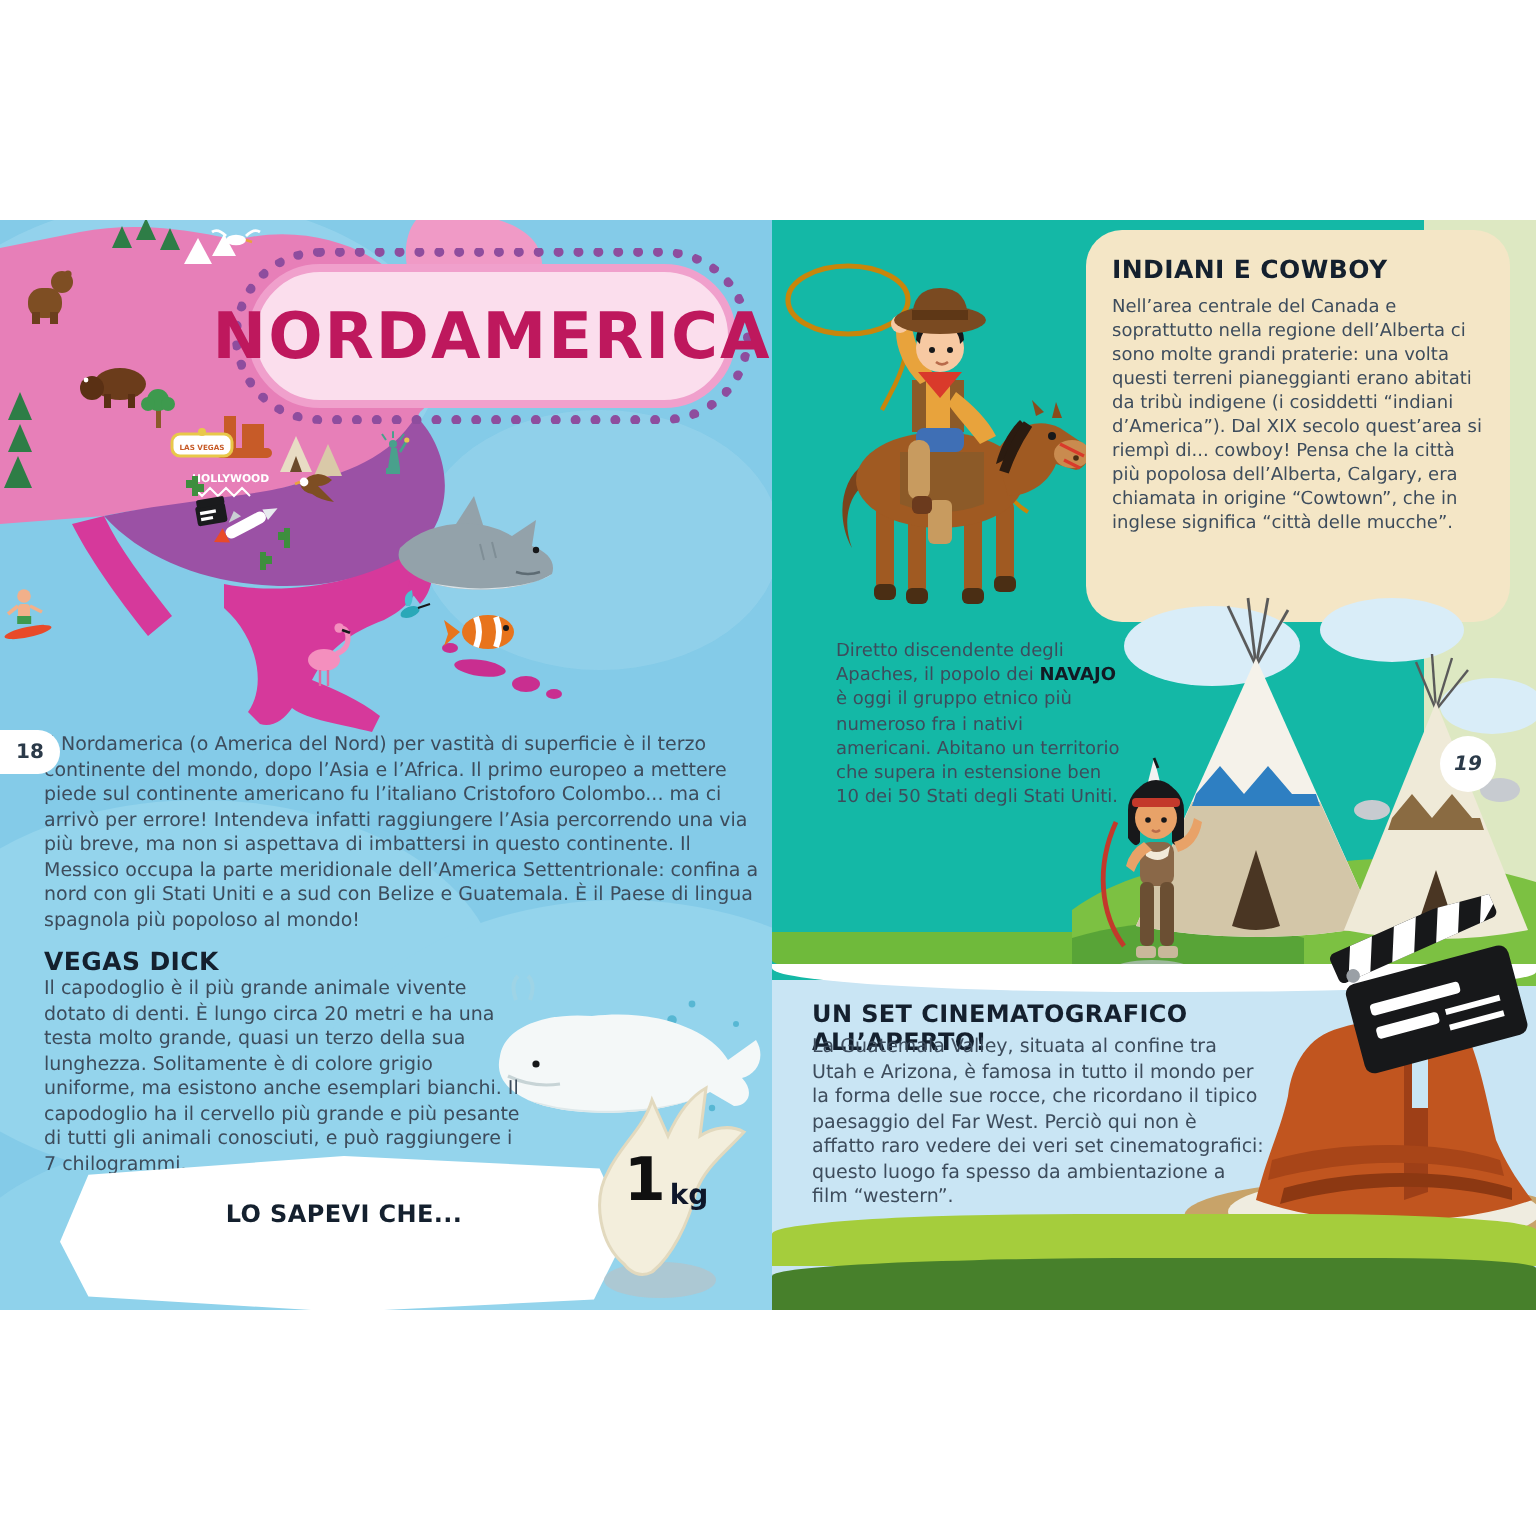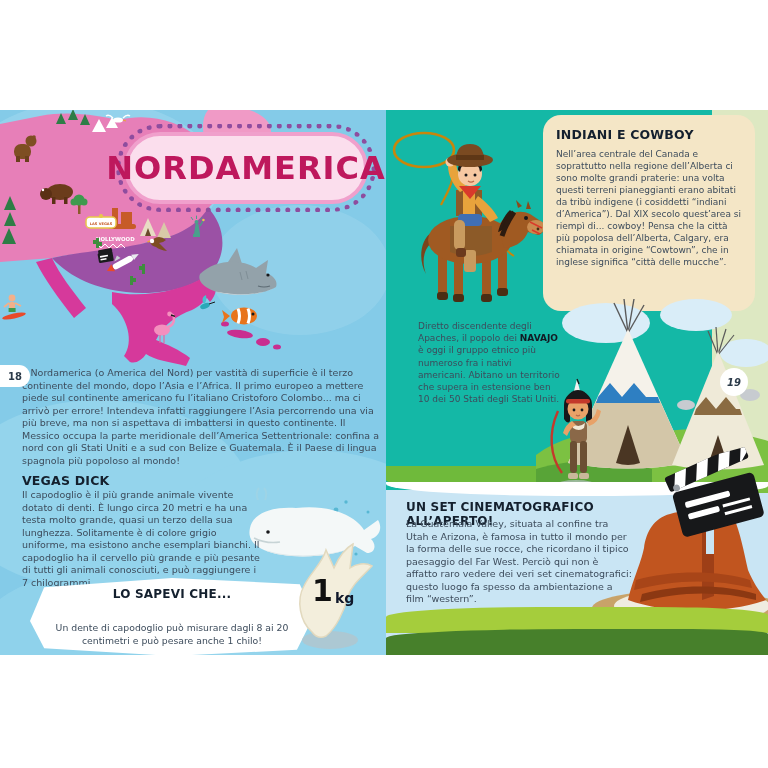--- a/index.html
+++ b/index.html
@@ -250,21 +250,20 @@
             <circle cx="130" cy="36" r="1.5"></circle>
         </g>
         <path d="M12,52 C14,38 34,30 58,32 C92,28 118,40 126,54 L140,44 C145,52 141,61 133,63 C139,69 137,77 129,77 L117,70 C96,82 48,84 26,74 C13,68 10,60 12,52 Z" fill="#f4f8f8"></path>
         <path d="M26,74 C48,84 96,82 117,70 C100,80 55,82 34,76 C30,75 27,74.5 26,74 Z" fill="#dde8ea"></path>
         <circle cx="30" cy="56" r="1.8" fill="#17181a"></circle>
         <path d="M16,62 q12,6 26,4" stroke="#c7d4d6" stroke-width="1.6" fill="none"></path>
       </svg>
 
       <div class="abs ribbon">
         <div class="heading">LO SAPEVI CHE...</div>
-        <div class="body-text">Un dente di capodoglio può misurare dagli 8 ai 20 centimetri e può pesare anche 1 chilo!</div>
       </div>
 
       <div class="abs tooth-wrap">
         <svg width="106" height="114" viewBox="0 0 106 114">
           <ellipse cx="50" cy="100" rx="28" ry="9" fill="#b9c2c6" opacity="0.65"></ellipse>
           <path d="M32,92 C20,82 16,60 24,46 C30,33 42,24 46,10 L54,28 C58,19 64,9 73,4 L70,28 C76,24 85,22 92,26 C83,36 72,44 68,56 C64,72 56,88 46,96 C40,99 35,96 32,92 Z" fill="#f3eedc" stroke="#e2d9be" stroke-width="1.5"></path>
         </svg>
         <div class="kg-label">
           <span class="kg-num">1</span>
           <span class="kg-unit">kg</span>

